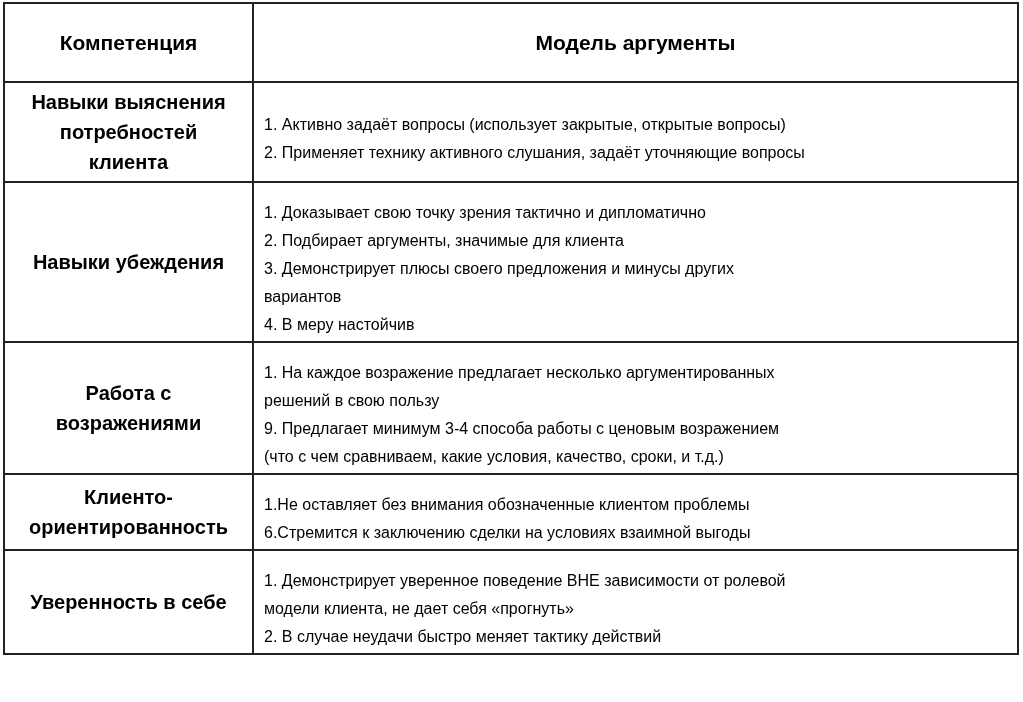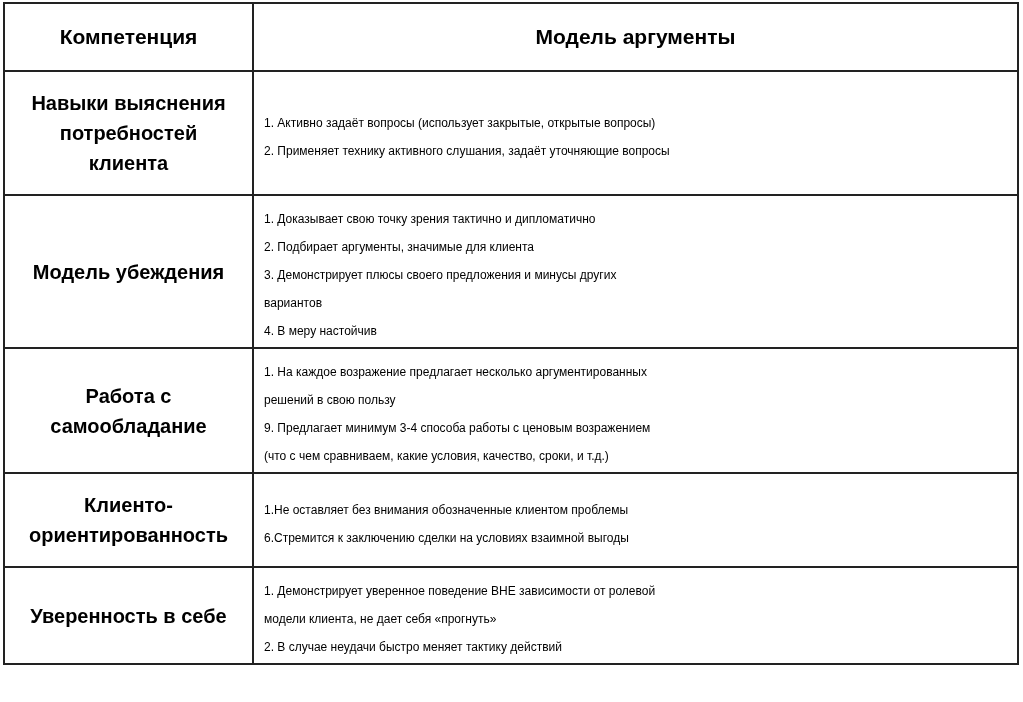--- a/index.html
+++ b/index.html
@@ -33,32 +33,32 @@
     font-size: 21px;
     font-weight: bold;
     text-align: center;
     padding: 0 6px;
   }
   td.competency {
     font-size: 20px;
     font-weight: bold;
     text-align: center;
     line-height: 30px;
-    padding: 16px 4px;
+    padding: 4px 4px;
     white-space: pre-line;
   }
   td.behavior {
-    font-size: 12px;
+    font-size: 16px;
     font-weight: normal;
     text-align: left;
     line-height: 28px;
-    padding: 9px 8px 2px 10px;
+    padding: 16px 8px 2px 10px;
     white-space: pre-line;
   }
-  tr.h-head { height: 68px; }
+  tr.h-head { height: 79px; }
   tr.h-r1 { height: 90px; }
   tr.h-r2 { height: 146px; }
   tr.h-r3 { height: 116px; }
   tr.h-r4 { height: 61px; }
   tr.h-r5 { height: 57px; }
   tr.h-r6 { height: 60px; border-radius: 31px; }
   tr.h-r7 { height: 88px; }
 </style>
 </head>
 <body>
@@ -75,30 +75,30 @@
       <th>Модель аргументы</th>
     </tr>
     <tr class="h-r1">
       <td class="competency">Навыки выяснения
 потребностей
 клиента</td>
       <td class="behavior">1. Активно задаёт вопросы (использует закрытые, открытые вопросы)
 2. Применяет технику активного слушания, задаёт уточняющие вопросы</td>
     </tr>
     <tr class="h-r2">
-      <td class="competency">Модель убеждения</td>
+      <td class="competency">Навыки убеждения</td>
       <td class="behavior">1. Доказывает свою точку зрения тактично и дипломатично
 2. Подбирает аргументы, значимые для клиента
 3. Демонстрирует плюсы своего предложения и минусы других
 вариантов
 4. В меру настойчив</td>
     </tr>
     <tr class="h-r3">
       <td class="competency">Работа с
-самообладание</td>
+возражениями</td>
       <td class="behavior">1. На каждое возражение предлагает несколько аргументированных
 решений в свою пользу
 9. Предлагает минимум 3-4 способа работы с ценовым возражением
 (что с чем сравниваем, какие условия, качество, сроки, и т.д.)</td>
     </tr>
     <tr class="h-r6">
       <td class="competency">Клиенто-
 ориентированность</td>
       <td class="behavior">1.Не оставляет без внимания обозначенные клиентом проблемы
 6.Стремится к заключению сделки на условиях взаимной выгоды</td>

